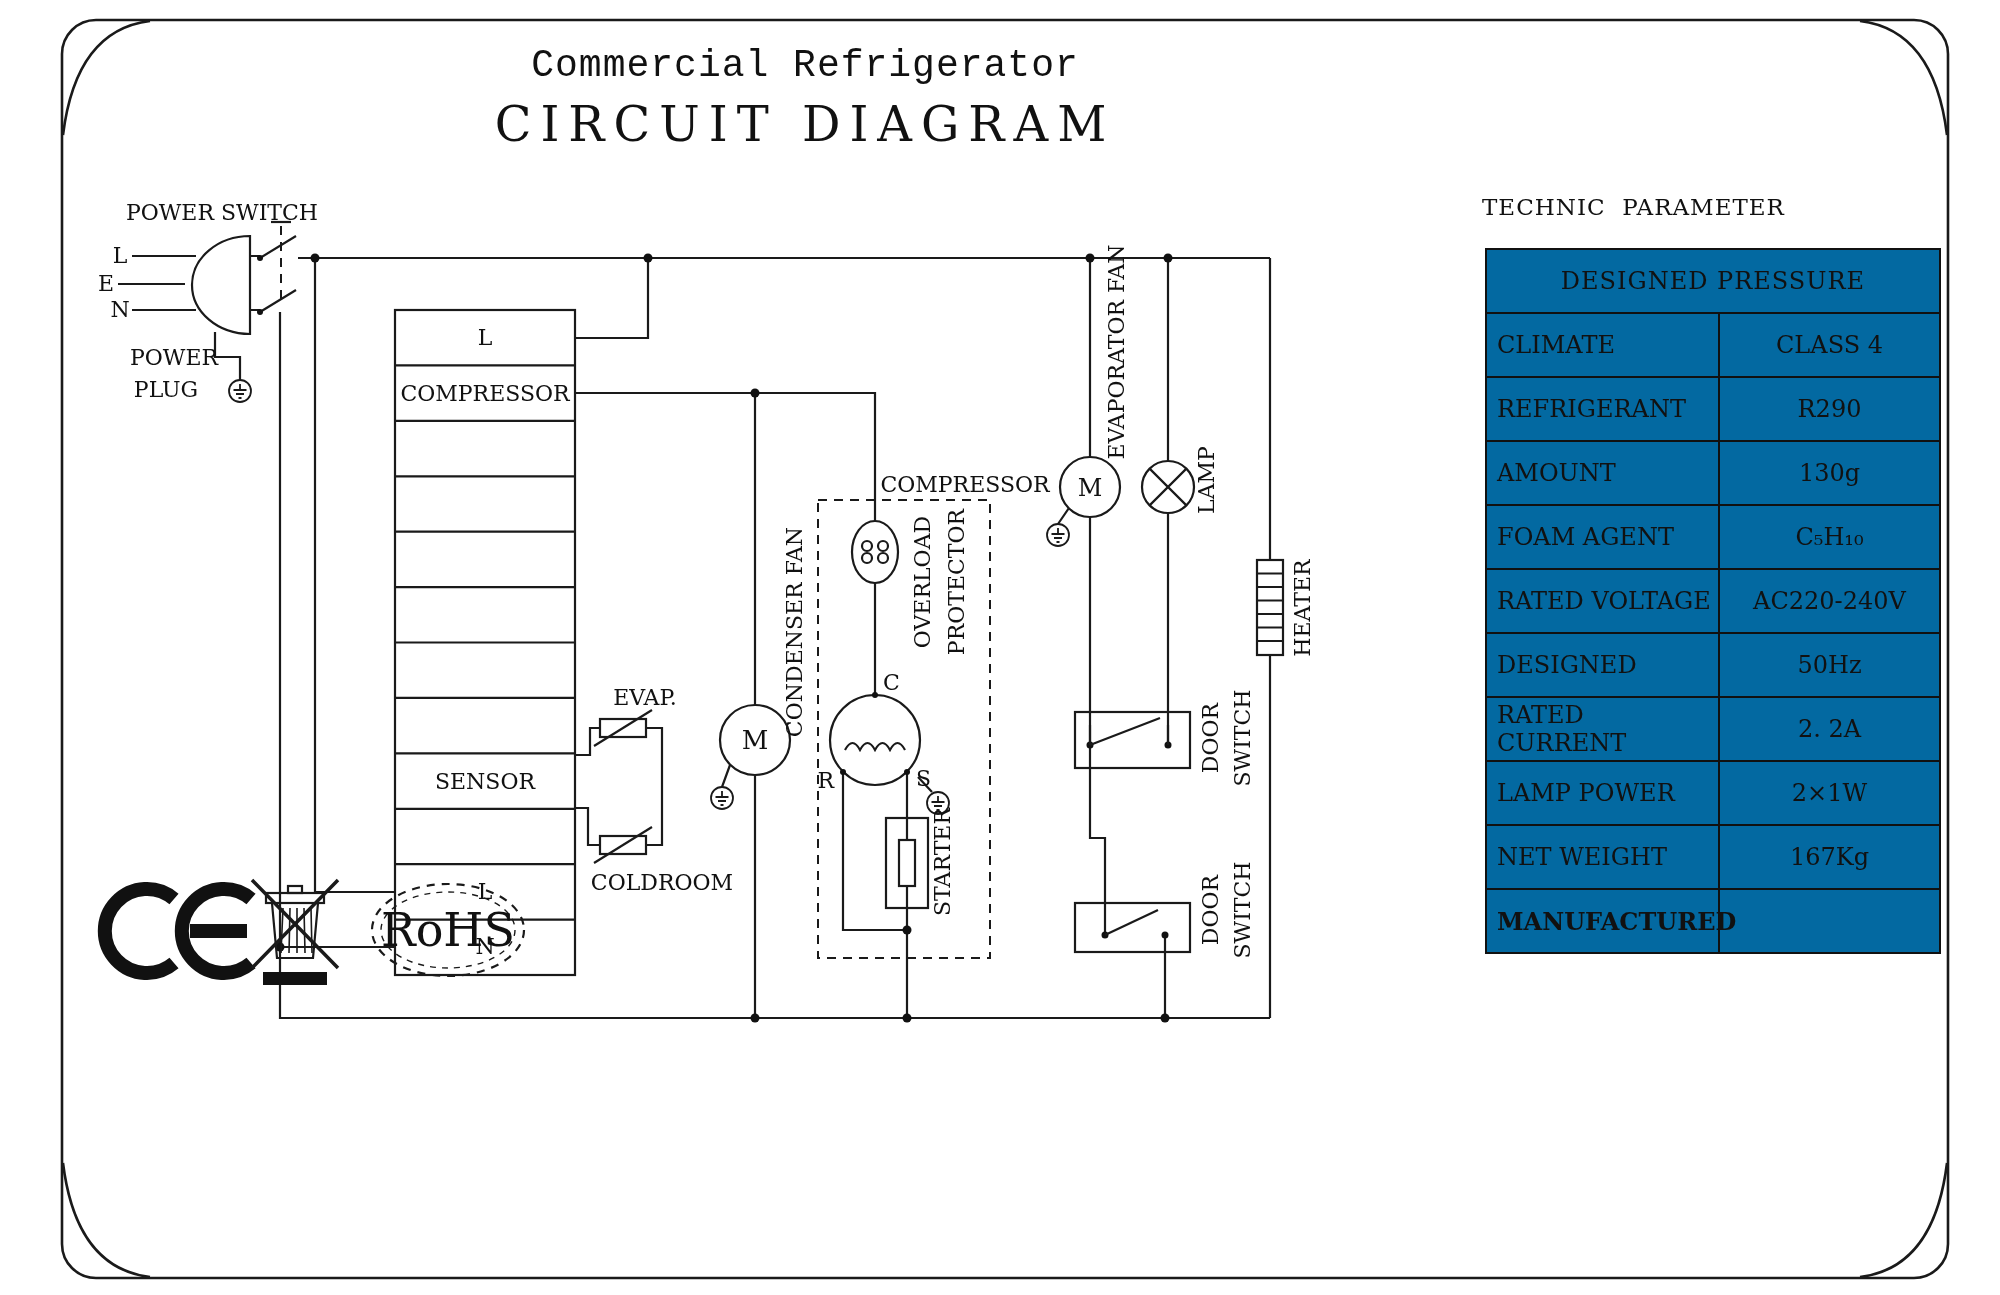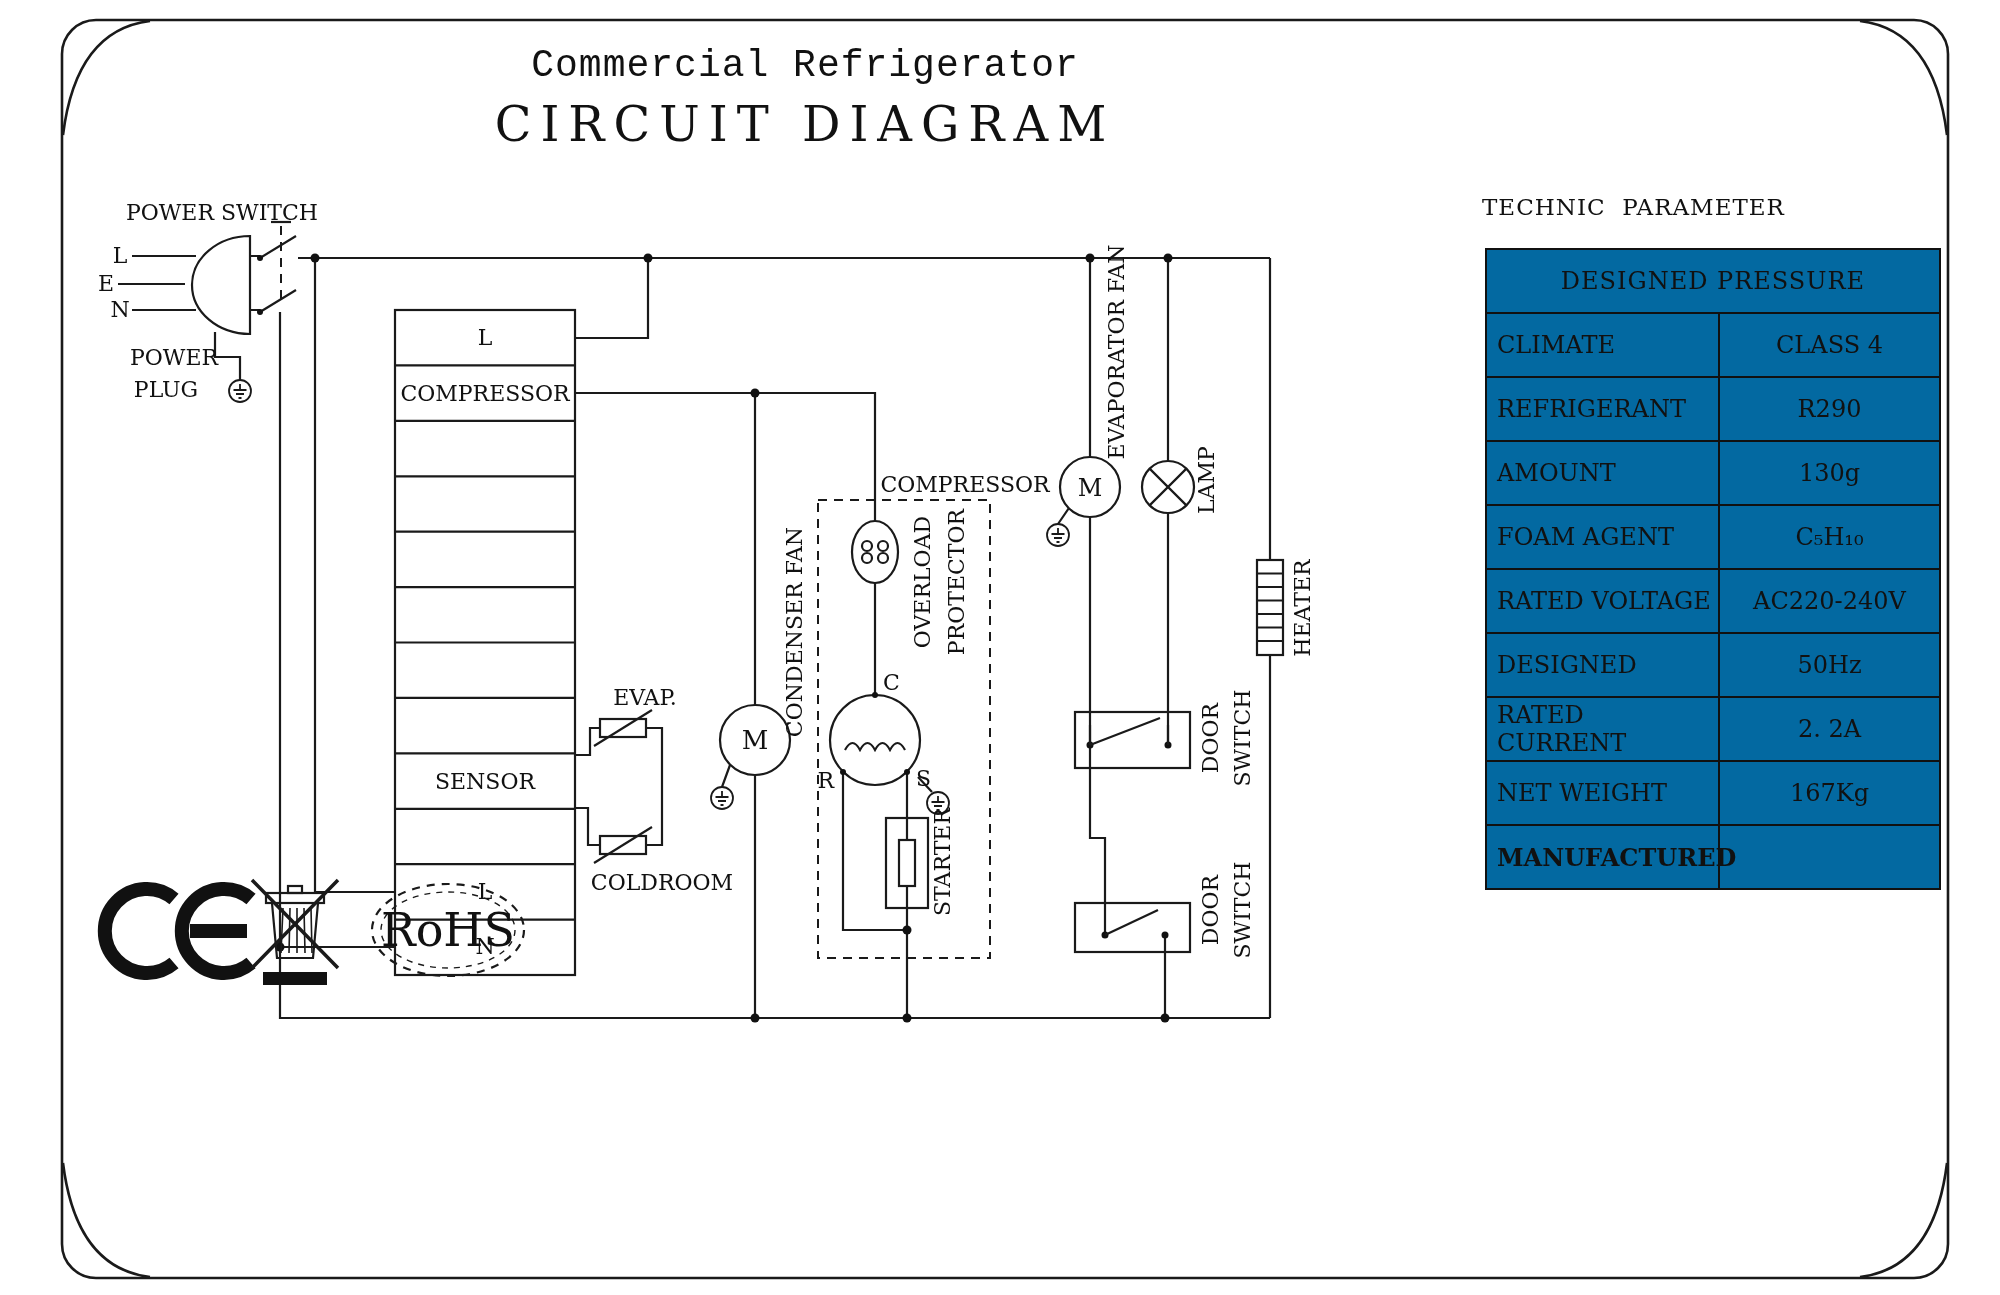--- a/index.html
+++ b/index.html
@@ -265,20 +265,24 @@
     </div>
     <div class="prow">
       <div class="plabel">DESIGNED</div>
       <div class="pvalue">50Hz</div>
     </div>
     <div class="prow">
       <div class="plabel">RATED CURRENT</div>
       <div class="pvalue">2. 2A</div>
     </div>
     <div class="prow">
+      <div class="plabel">LAMP POWER</div>
+      <div class="pvalue">2×1W</div>
+    </div>
+    <div class="prow">
       <div class="plabel">NET WEIGHT</div>
       <div class="pvalue">167Kg</div>
     </div>
     <div class="prow">
       <div class="plabel">MANUFACTURED</div>
       <div class="pvalue"></div>
     </div>
   </div>
 </div>
 

